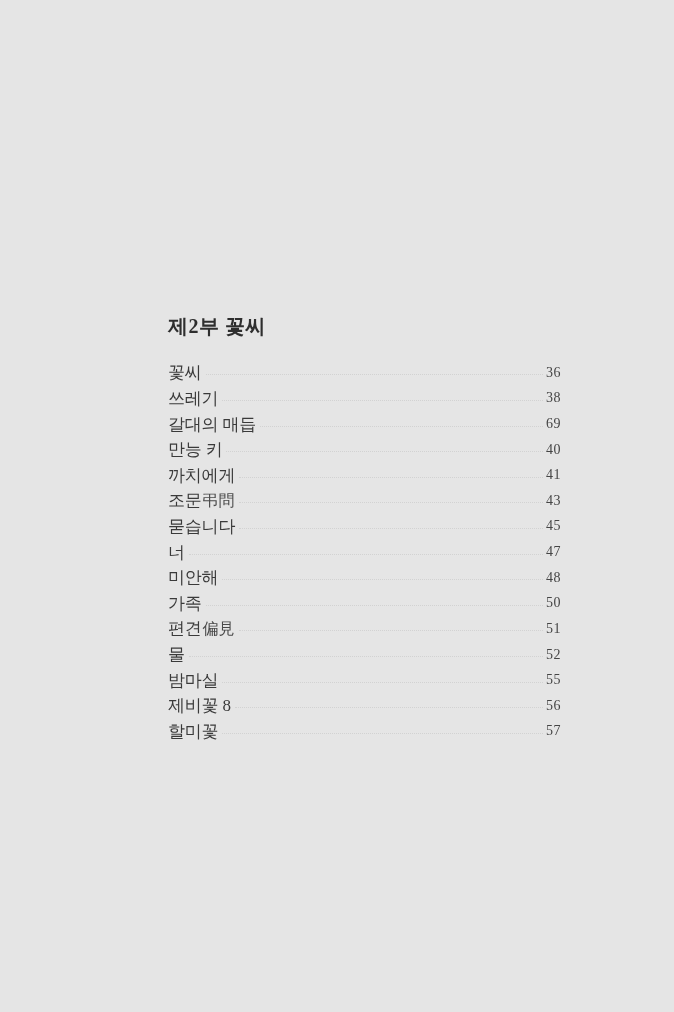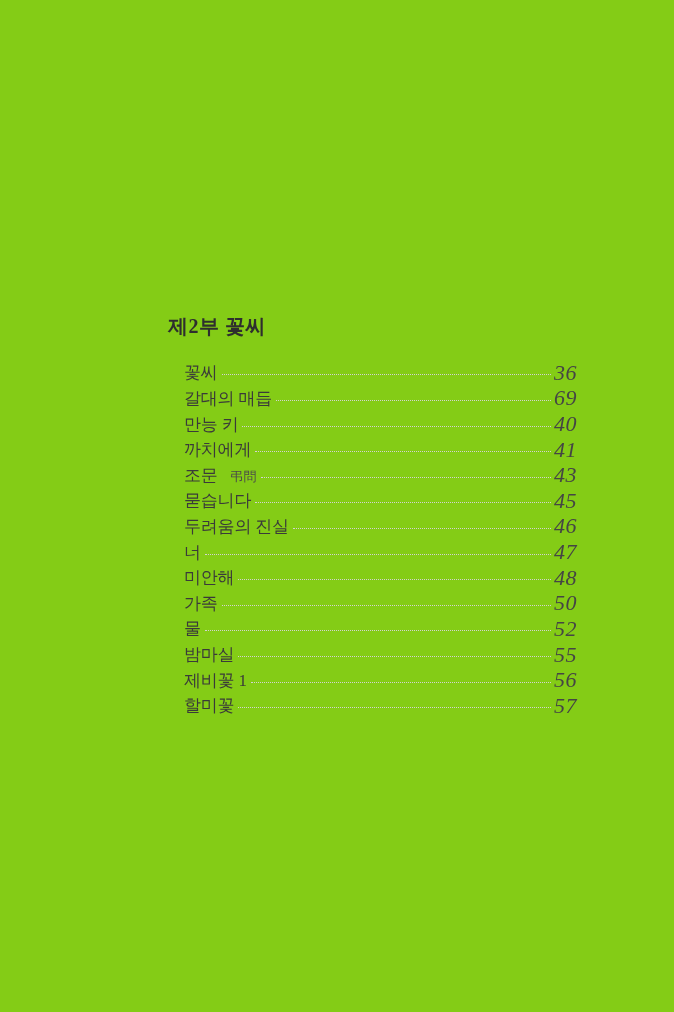--- a/index.html
+++ b/index.html
@@ -11,85 +11,89 @@
     width: 674px;
     height: 1012px;
     position: relative;
     overflow: hidden;
     font-family: "Liberation Serif", "DejaVu Serif", serif;
     color: #3a3a3a;
   }
   .page {
     position: absolute;
     inset: 0;
-    background: #84cc16;
+    background: #e5e5e5;
   }
   .section-title {
     position: absolute;
     left: 168px;
     top: 300px;
     font-size: 20px;
     font-weight: bold;
     letter-spacing: 0.5px;
     color: #2e2e2e;
     white-space: nowrap;
   }
   .toc-list {
     position: absolute;
-    left: 184px;
+    left: 168px;
     top: 360px;
     width: 393px;
   }
   .toc-row {
     height: 25.62px;
     display: flex;
     align-items: center;
     white-space: nowrap;
   }
   .toc-title {
     font-size: 17px;
     letter-spacing: -0.2px;
     color: #3a3a3a;
     flex: 0 0 auto;
   }
   .hanja {
-    font-size: 13px;
+    font-size: 16px;
     color: #4a4a4a;
-    margin-left: 13px;
+    margin-left: 1px;
     letter-spacing: 0;
   }
   .leader {
     flex: 1 1 auto;
     height: 0;
     border-bottom: 1px dotted #d2d2d2;
     margin: 0 3px 0 4px;
     transform: translateY(2px);
   }
   .toc-page {
-    font-size: 22px;
+    font-size: 14px;
     color: #454545;
     flex: 0 0 auto;
     letter-spacing: 0.5px;
-    font-style: italic;
   }
 </style>
 </head>
 <body>
 
 <div class="page">
 
   <h1 class="section-title">제2부 꽃씨</h1>
 
   <div class="toc-list">
   <div class="toc-row">
     <span class="toc-title"><span>꽃씨</span></span>
     <span class="leader"></span>
     <span class="toc-page">36</span>
   </div>
 
+  <div class="toc-row">
+    <span class="toc-title"><span>쓰레기</span></span>
+    <span class="leader"></span>
+    <span class="toc-page">38</span>
+  </div>
 
   <div class="toc-row">
     <span class="toc-title"><span>갈대의 매듭</span></span>
     <span class="leader"></span>
     <span class="toc-page">69</span>
   </div>
 
   <div class="toc-row">
     <span class="toc-title"><span>만능 키</span></span>
     <span class="leader"></span>
@@ -109,62 +113,62 @@
     <span class="toc-page">43</span>
   </div>
 
 
   <div class="toc-row">
     <span class="toc-title"><span>묻습니다</span></span>
     <span class="leader"></span>
     <span class="toc-page">45</span>
   </div>
 
-  <div class="toc-row">
-    <span class="toc-title"><span>두려움의 진실</span></span>
-    <span class="leader"></span>
-    <span class="toc-page">46</span>
-  </div>
 
   <div class="toc-row">
     <span class="toc-title"><span>너</span></span>
     <span class="leader"></span>
     <span class="toc-page">47</span>
   </div>
 
   <div class="toc-row">
     <span class="toc-title"><span>미안해</span></span>
     <span class="leader"></span>
     <span class="toc-page">48</span>
   </div>
 
 
   <div class="toc-row">
     <span class="toc-title"><span>가족</span></span>
     <span class="leader"></span>
     <span class="toc-page">50</span>
   </div>
 
+  <div class="toc-row">
+    <span class="toc-title"><span>편견</span><span class="hanja">偏見</span></span>
+    <span class="leader"></span>
+    <span class="toc-page">51</span>
+  </div>
 
   <div class="toc-row">
     <span class="toc-title"><span>물</span></span>
     <span class="leader"></span>
     <span class="toc-page">52</span>
   </div>
 
 
 
   <div class="toc-row">
     <span class="toc-title"><span>밤마실</span></span>
     <span class="leader"></span>
     <span class="toc-page">55</span>
   </div>
 
   <div class="toc-row">
-    <span class="toc-title"><span>제비꽃 1</span></span>
+    <span class="toc-title"><span>제비꽃 8</span></span>
     <span class="leader"></span>
     <span class="toc-page">56</span>
   </div>
 
   <div class="toc-row">
     <span class="toc-title"><span>할미꽃</span></span>
     <span class="leader"></span>
     <span class="toc-page">57</span>
   </div>
 </div>

